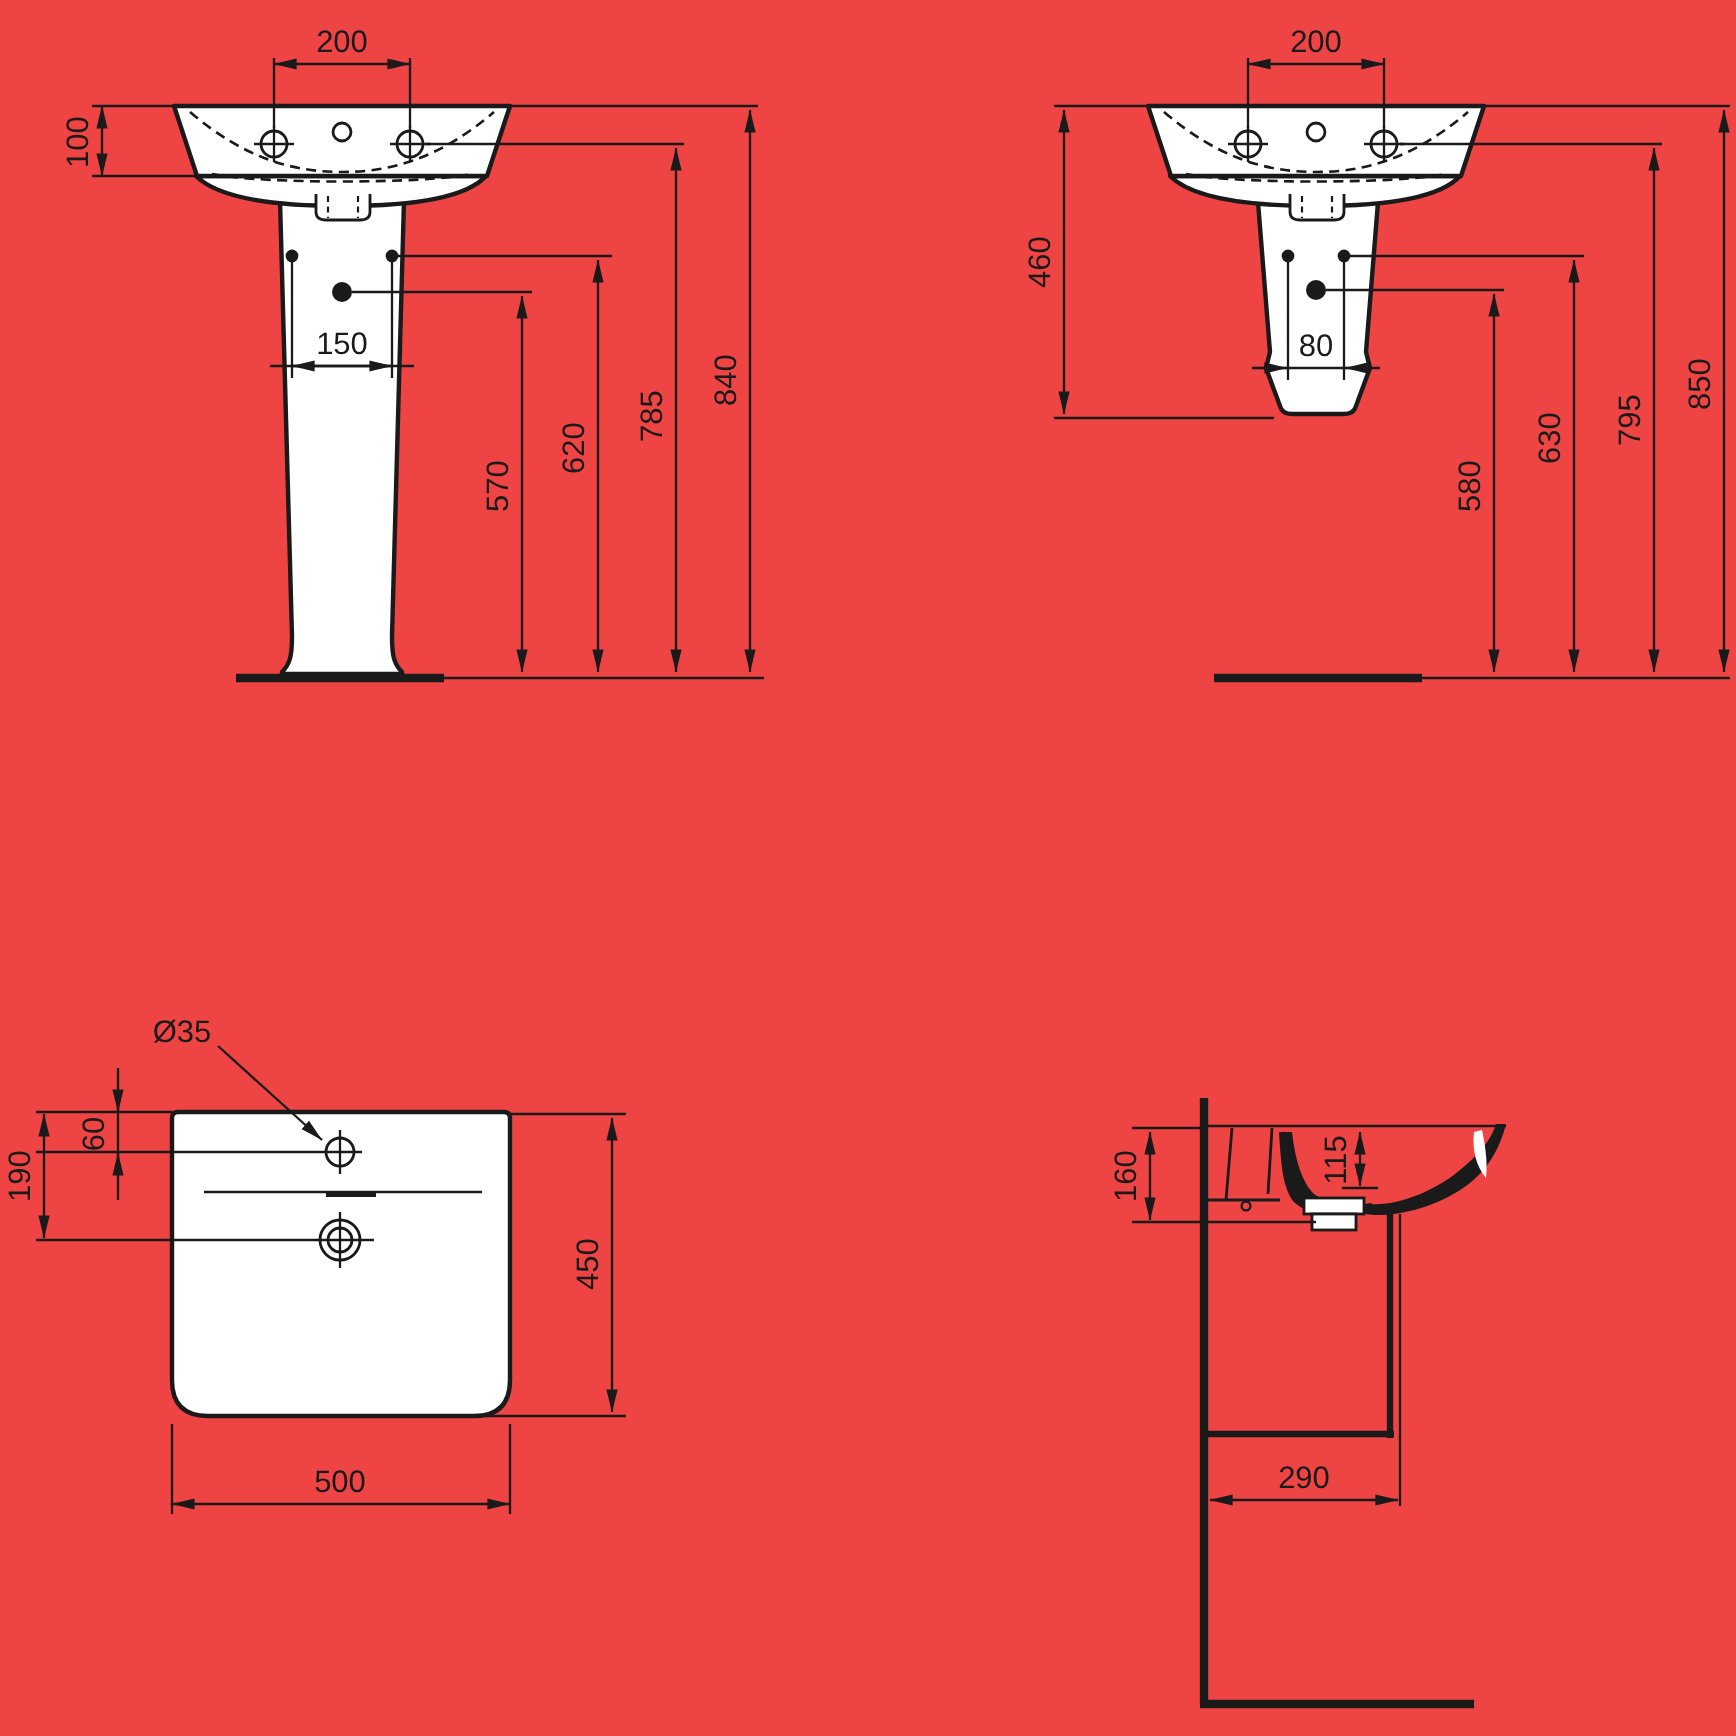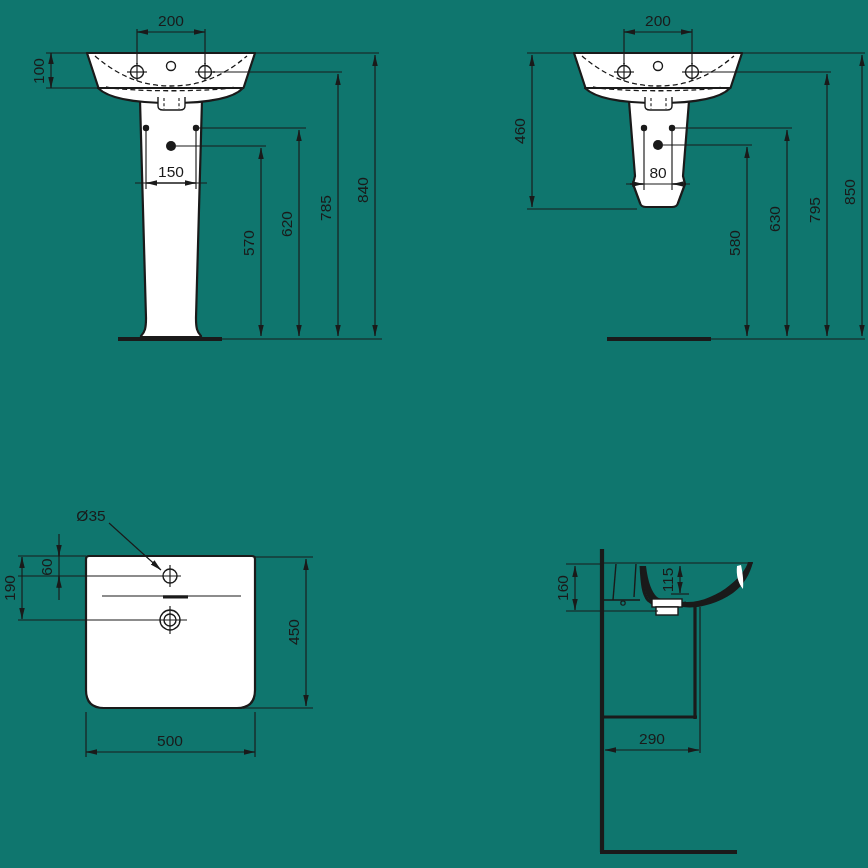--- a/index.html
+++ b/index.html
@@ -1,16 +1,16 @@
 <!DOCTYPE html>
 <html><head>
 <meta charset="utf-8">
 <style>
   html,body{margin:0;padding:0;background:#ffffff;}
-  .stage{width:868px;height:868px;background:#0f766e;position:relative;}
+  .stage{width:868px;height:868px;background:#ef4444;position:relative;}
   svg{display:block;}
   .ol{fill:#fff;stroke:#1a1a1a;stroke-width:2.2;stroke-linejoin:round;}
   .tn{fill:none;stroke:#1a1a1a;stroke-width:1.15;}
   .dm{fill:none;stroke:#1a1a1a;stroke-width:1.15;}
   .tk{fill:none;stroke:#1a1a1a;stroke-width:4.2;}
   .md{fill:none;stroke:#1a1a1a;stroke-width:3.2;}
   .ds{fill:none;stroke:#1a1a1a;stroke-width:1.3;stroke-dasharray:5 3.2;}
   .d2{fill:none;stroke:#1a1a1a;stroke-width:1.1;stroke-dasharray:3 2.2;}
   .hl{fill:#fff;stroke:#1a1a1a;stroke-width:1.4;}
   .fl{fill:#1a1a1a;stroke:none;}

